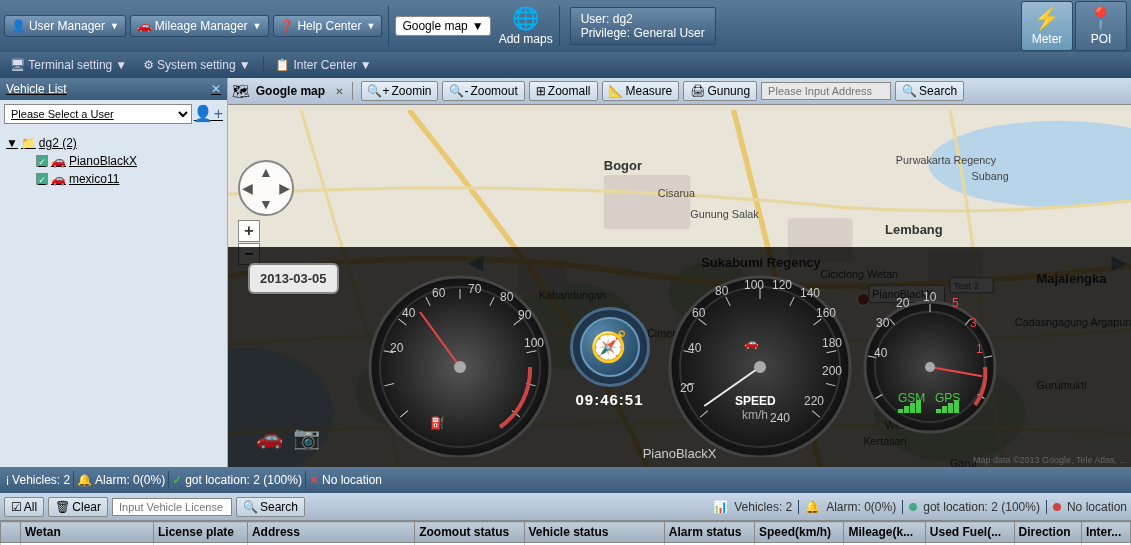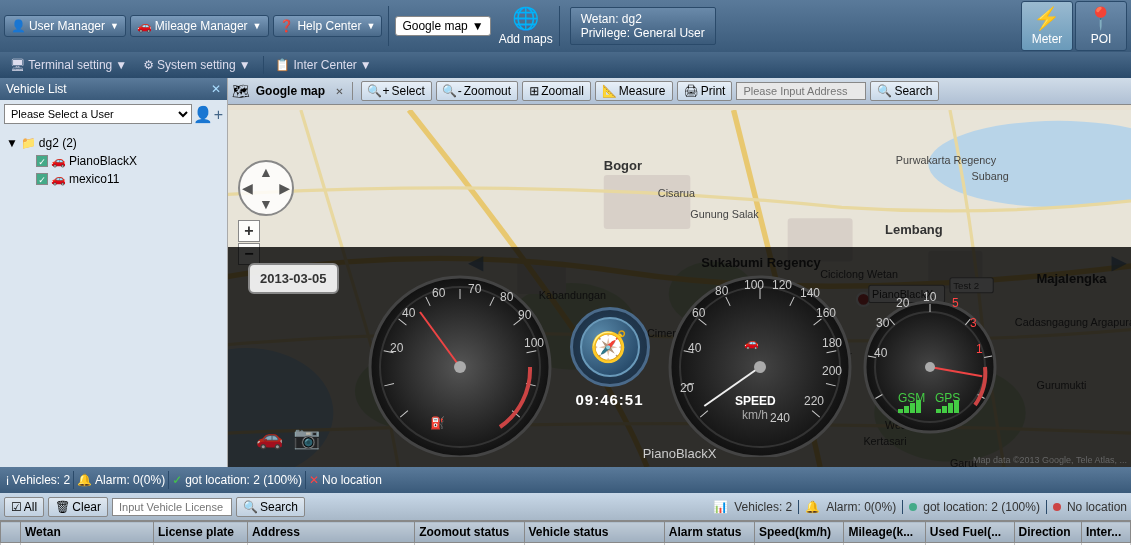--- a/index.html
+++ b/index.html
@@ -40,29 +40,29 @@
     }
     .menu-btn2 {
       display: flex; align-items: center; gap: 3px; color: #dde; padding: 2px 6px; cursor: pointer;
       font-size: 11px; white-space: nowrap;
     }
 
     
     .main-area { display: flex; height: 389px; }
 
     
-    .left-panel { width: 228px; background: #dce6f0; border-right: 1px solid #aaa; flex-shrink: 0; overflow: hidden; }
+    .left-panel { width: 228px; background: #dce6f0; border-right: 1px solid #aaa; flex-shrink: 0; overflow: hidden; text-decoration: underline; }
     .vehicle-list-header { background: linear-gradient(to bottom, #5a7a9a, #3a5a7a); color: #fff;
       padding: 4px 6px; display: flex; align-items: center; justify-content: space-between; }
     .close-x { cursor: pointer; color: #adf; }
     .vl-tabs { display: flex; border-bottom: 1px solid #aaa; }
     .vl-tab { padding: 4px 10px; cursor: pointer; background: #c8d8e8; border: 1px solid #aaa;
       border-bottom: none; font-size: 11px; }
     .vl-tab.active { background: #fff; font-weight: bold; }
-    .vl-user-select { display: flex; align-items: center; padding: 4px; gap: 2px; }
+    .vl-user-select { display: flex; padding: 4px; gap: 2px; }
     .vl-user-select select { flex: 1; padding: 2px; border: 1px solid #888; background: #fff; font-size: 11px; }
     .vl-user-select .add-icon { font-size: 16px; color: #468; cursor: pointer; }
     .tree-area { padding: 4px; }
     .tree-root { padding: 2px 0; }
     .tree-item { display: flex; align-items: center; gap: 3px; padding: 2px 2px; cursor: pointer; }
     .cb { width: 12px; height: 12px; border: 1px solid #888; background: #fff; display: inline-block;
       text-align: center; line-height: 12px; font-size: 9px; flex-shrink: 0; }
     .cb.checked { background: #4a8; color: #fff; }
     .tree-children { padding-left: 16px; }
 
@@ -189,21 +189,21 @@
   <div class="map-select">
     <span>Google map</span>
     <span>▼</span>
   </div>
   <div class="add-maps-area">
     <span class="globe">🌐</span>
     <span>Add maps</span>
   </div>
   <div class="menu-sep"></div>
   <div class="user-info">
-    <div>Wetan: dg2</div>
+    <div>User: dg2</div>
     <div>Privilege: General User</div>
   </div>
   <div class="spacer"></div>
   <div class="right-icons">
     <div class="top-icon-btn active">
       <span class="icon-lg">⚡</span>
       <span>Meter</span>
     </div>
     <div class="top-icon-btn">
       <span class="icon-lg">📍</span>
@@ -271,37 +271,37 @@
 
   <div class="map-area">
 
     <div class="map-toolbar">
       <span style="font-size:14px; margin-right:2px;">🗺</span>
       <span style="font-weight:bold; font-size:12px; margin-right:6px;">Google map</span>
       <span style="font-size:10px; color:#555;">✕</span>
       <div style="width:1px;height:18px;background:#888;margin:0 4px;"></div>
       <div class="map-toolbar-btn">
         <span>🔍+</span>
-        <span>Select</span>
+        <span>Zoomin</span>
       </div>
       <div class="map-toolbar-btn">
         <span>🔍-</span>
         <span>Zoomout</span>
       </div>
       <div class="map-toolbar-btn">
         <span>⊞</span>
         <span>Zoomall</span>
       </div>
       <div class="map-toolbar-btn">
         <span>📐</span>
         <span>Measure</span>
       </div>
       <div class="map-toolbar-btn">
         <span>🖨</span>
-        <span>Print</span>
+        <span>Gunung</span>
       </div>
       <input type="text" class="address-input" placeholder="Please Input Address" style="">
       <div class="map-toolbar-btn">
         <span>🔍</span>
         <span>Search</span>
       </div>
     </div>
 
     <div class="map-type-btns">
       <div class="map-type-btn active">

